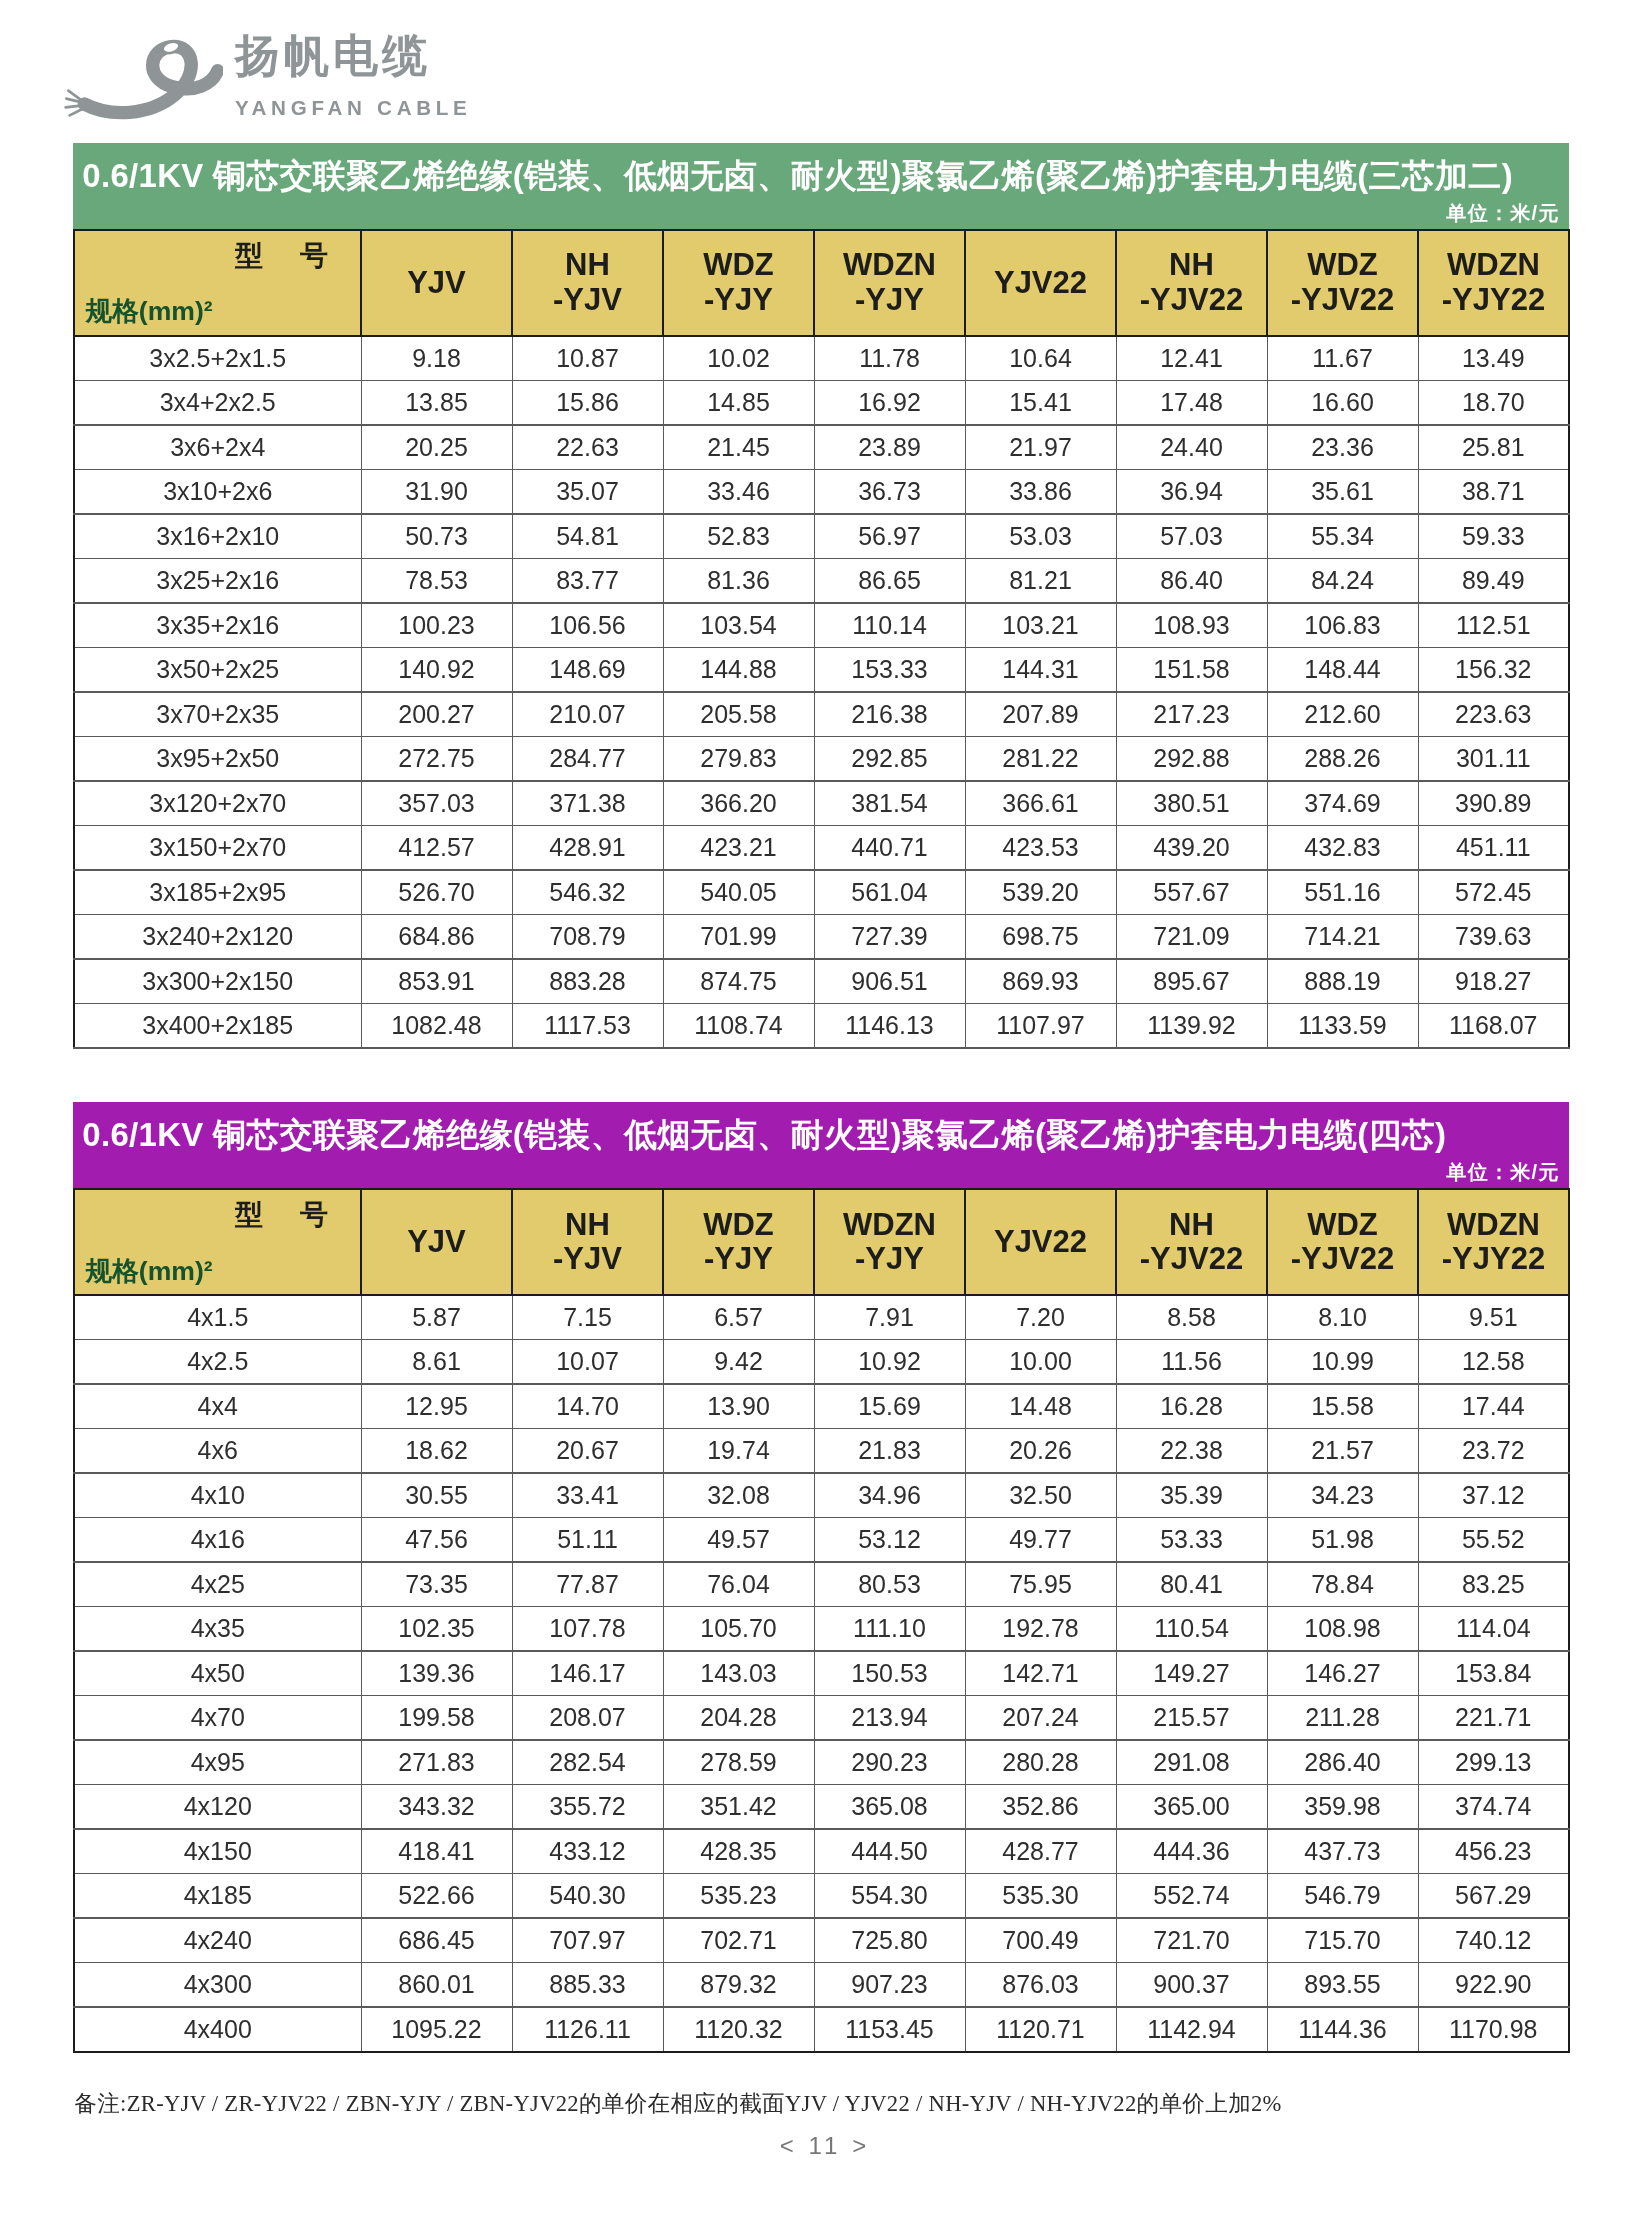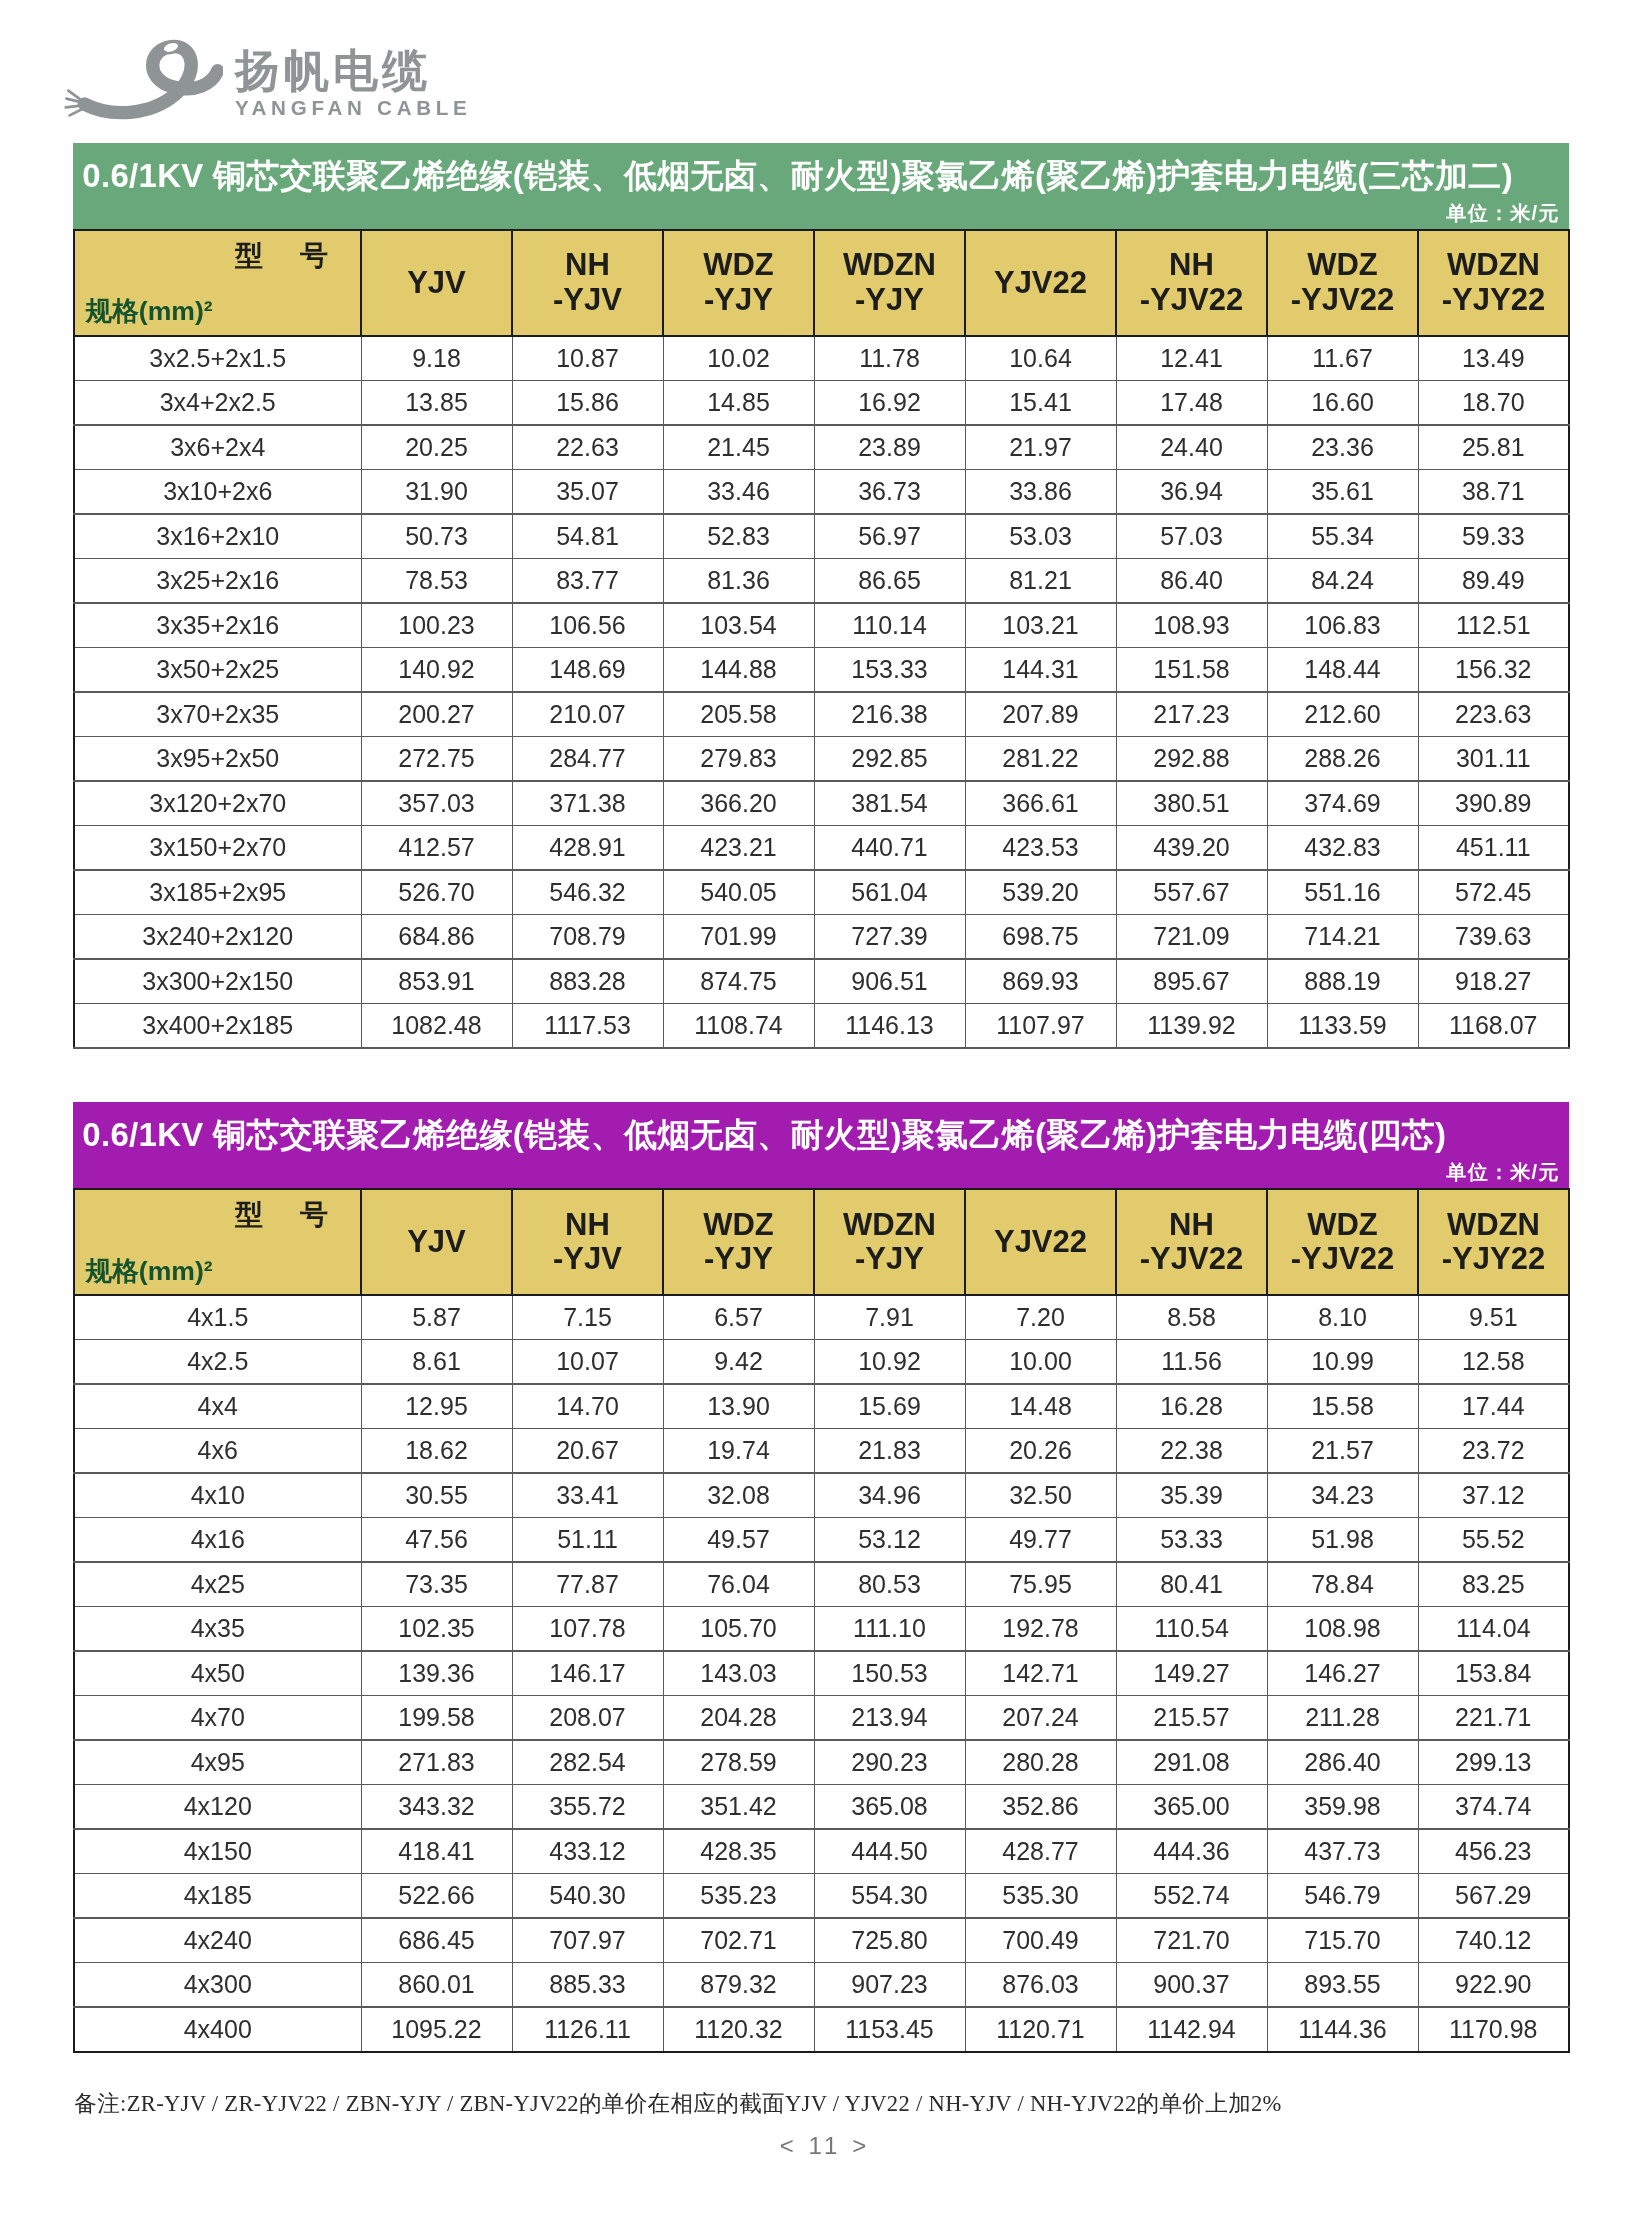--- a/index.html
+++ b/index.html
@@ -16,21 +16,21 @@
     position:absolute;left:63px;top:20px;
     display:flex;align-items:flex-end;gap:12px;
     color:#8f9496;
   }
   .logo-icon{flex:0 0 auto;}
   .logo-cn{
     font-size:45px;font-weight:bold;letter-spacing:4px;line-height:1.05;
     color:#8f9496;
   }
   .logo-en{
-    font-size:20.6px;font-weight:bold;letter-spacing:4.7px;color:#8f9496;margin-top:2px;
+    font-size:20.6px;font-weight:bold;letter-spacing:4.7px;color:#8f9496;margin-top:17px;
   }
   
   .content{position:absolute;left:73px;top:143px;width:1496px;}
   .tbl-section{width:1496px;}
   .tbl-section + .tbl-section{margin-top:53px;}
   .banner{
     position:relative;height:86px;
     display:flex;align-items:flex-start;
     color:#ffffff;
   }

